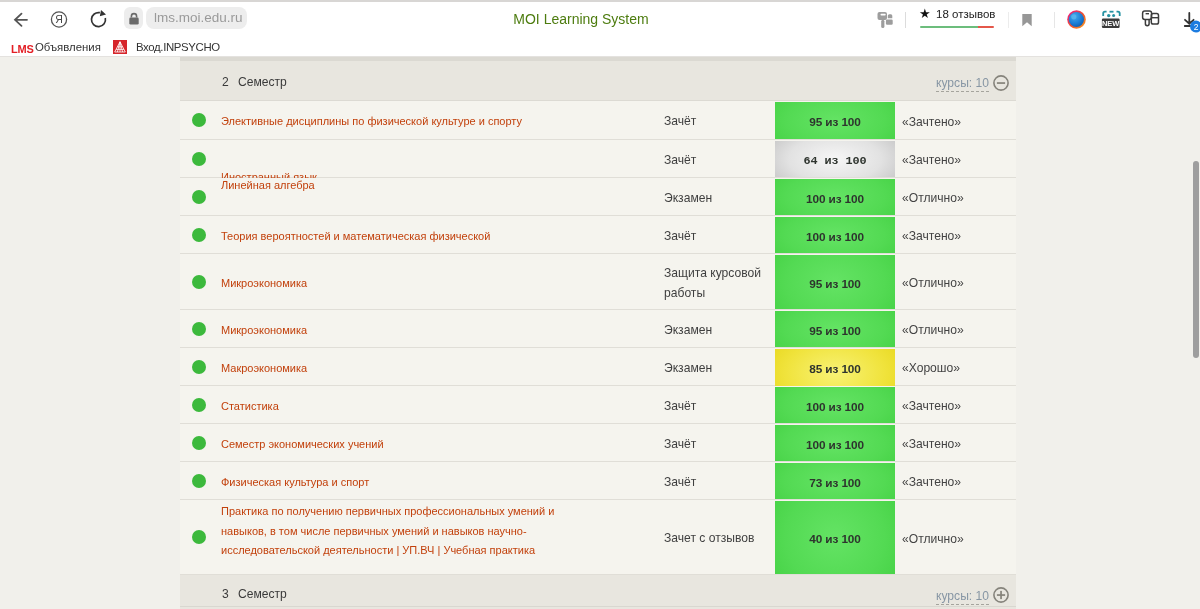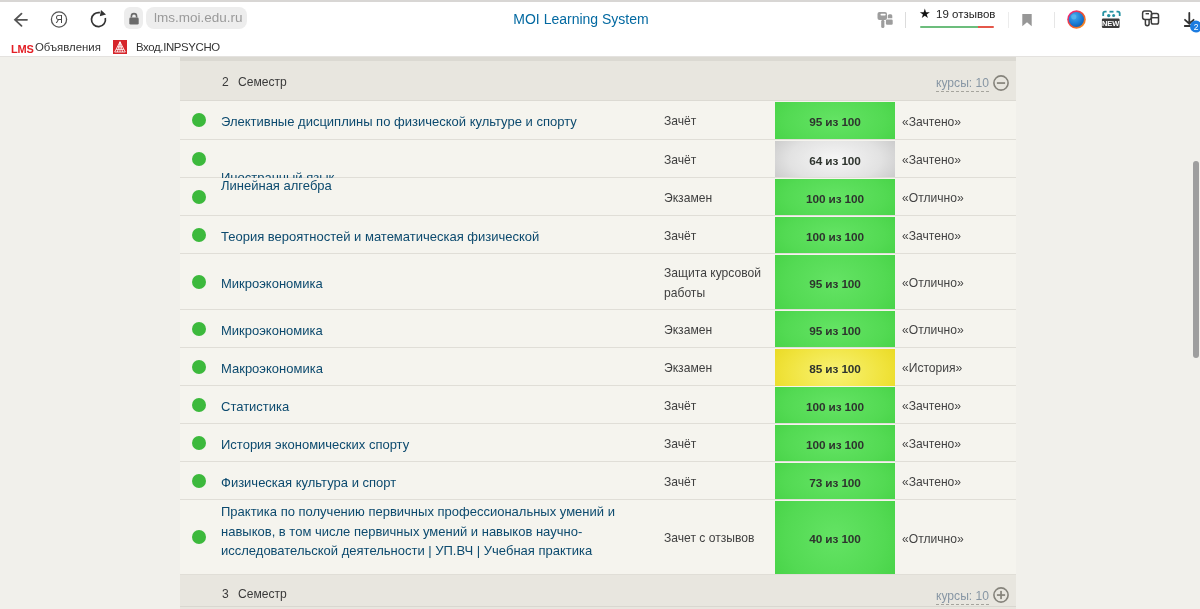--- a/index.html
+++ b/index.html
@@ -8,21 +8,21 @@
   .abs { position:absolute; }
 
   
   #chrome { position:absolute; left:0; top:0; width:1200px; height:57px; background:#fff; border-top:2px solid #d8d6d4; }
   #pagebg { position:absolute; left:0; top:57px; width:1200px; height:552px; background:#f1f0eb; }
 
   #urlchip  { position:absolute; left:124px; top:7px; width:19px; height:22px; background:#ededed; border-radius:6px; }
   #urlpill  { position:absolute; left:146px; top:7px; width:101px; height:22px; background:#ededed; border-radius:8px;
               color:#9a9a9a; font-size:13.5px; line-height:22px; padding-left:8px; }
   #title    { position:absolute; left:481px; top:0; width:200px; height:36px; line-height:39px; text-align:center;
-              color:#0369a1; font-size:14px; }
+              color:#4d7c0f; font-size:14px; }
   .vsep { position:absolute; top:12px; width:1px; height:16px; background:#dcdcdc; }
 
   #star { position:absolute; left:919px; top:6px; font-size:13px; color:#111; }
   #reviews { position:absolute; left:936px; top:8px; font-size:11.5px; color:#1d1d1d; }
   #revbar-g { position:absolute; left:920px; top:25.5px; width:58px; height:2.5px; background:#6cbd7c; border-radius:2px 0 0 2px; }
   #revbar-r { position:absolute; left:978px; top:25.5px; width:16px; height:2.5px; background:#e4574a; border-radius:0 2px 2px 0; }
 
   
   #lmslogo { position:absolute; left:11px; top:42.5px; color:#e31e24; font-weight:700; font-size:11px; letter-spacing:-0.2px; }
   .bm-text { position:absolute; top:40.5px; font-size:11.4px; color:#333; }
@@ -30,25 +30,25 @@
 
   
   #strip { position:absolute; left:180px; top:57px; width:836px; height:4px; background:#dbd9d2; }
   .sem-head { position:absolute; left:180px; width:836px; background:#e8e6df; }
   .sem-num { position:absolute; left:42px; color:#3a3a3a; font-size:12.1px; }
   .sem-name { position:absolute; left:58px; color:#3a3a3a; font-size:12.1px; }
   .kursy { position:absolute; right:27px; color:#8796a4; font-size:12.1px; border-bottom:1px dashed #a5a49d; padding-bottom:1px; }
 
   .row { position:absolute; left:180px; width:836px; background:#f5f4ee; border-bottom:1px solid #e0ded7; }
   .dot { position:absolute; left:192px; width:14px; height:14px; border-radius:50%; background:#3cb93c; }
-  .course { position:absolute; left:221px; width:425px; color:#0c4a6e; font-size:13px; line-height:19.5px; }
+  .course { position:absolute; left:221px; width:425px; color:#c2410c; font-size:11px; line-height:19.5px; }
   .etype  { position:absolute; left:664px; width:112px; color:#3f3f3f; font-size:12.1px; line-height:19.5px; }
   .badge  { position:absolute; left:775px; width:120px; text-align:center; color:#2e342e; font-size:11.8px; font-weight:700; letter-spacing:-0.1px; }
   .badge.green  { background:radial-gradient(ellipse 75% 120% at 50% 50%, #64e364 0%, #53da53 55%, #3fce3f 100%); }
-  .badge.gray   { background:radial-gradient(ellipse 70% 115% at 50% 50%, #f6f6f6 0%, #e2e2e2 55%, #bfbfbf 100%); }
+  .badge.gray   { background:radial-gradient(ellipse 70% 115% at 50% 50%, #f6f6f6 0%, #e2e2e2 55%, #bfbfbf 100%);font-family:Liberation Mono, monospace; }
   .badge.yellow { background:radial-gradient(ellipse 75% 120% at 50% 50%, #f8f275 0%, #f0e33c 55%, #e4d312 100%); }
   .grade { position:absolute; left:902px; color:#434343; font-size:12.1px; }
 
   #scrollthumb { position:absolute; left:1193px; top:161px; width:6px; height:197px; background:#9e9e9e; border-radius:3px; }
 </style>
 </head>
 <body>
 <div id="chrome"></div>
 <div id="pagebg"></div>
 
@@ -77,21 +77,21 @@
   <g fill="#9d9d9d">
     <rect x="7.5" y="10" width="9.5" height="8" rx="2"></rect>
     <rect x="11.2" y="17.8" width="3.2" height="8.2" rx="1.5"></rect>
     <rect x="10.5" y="11.7" width="5.2" height="1.7" rx="0.85" fill="#fff"></rect>
     <path d="M 17.8 16.2 v -2.4 a 1.5 1.5 0 0 1 1.5 -1.5 h 1.5 a 1.5 1.5 0 0 1 1.5 1.5 v 2.4 z"></path>
     <rect x="15.9" y="17.5" width="6.8" height="5.2" rx="1.2"></rect>
   </g>
 </svg>
 <div class="vsep" style="left:905px"></div>
 <div id="star">★</div>
-<div id="reviews">19 отзывов</div>
+<div id="reviews">18 отзывов</div>
 <div id="revbar-g"></div>
 <div id="revbar-r"></div>
 <div class="vsep" style="left:1008px;background:#ececec"></div>
 <svg class="abs" style="left:1021.5px;top:13.5px" width="10" height="13" viewBox="0 0 10 13">
   <path d="M 0.3 0 h 9.4 v 12.2 l -4.7 -4 l -4.7 4 z" fill="#979797"></path>
 </svg>
 <div class="vsep" style="left:1054px;background:#e6e6e6"></div>
 
 <svg class="abs" style="left:1067px;top:10px" width="19" height="19" viewBox="0 0 19 19">
   <defs>
@@ -227,35 +227,35 @@
 <div class="grade" style="top:310px;height:37px;line-height:41px">«Отлично»</div>
 <div class="row" style="top:348px;height:38px"></div>
 <div class="dot" style="top:359.5px"></div>
 <div class="course" style="top:350px;height:37px;display:flex;align-items:center">
     <span>Макроэкономика</span>
   </div>
 <div class="etype" style="top:350px;height:37px;display:flex;align-items:center">
     <span>Экзамен</span>
   </div>
 <div class="badge yellow" style="top:349px;height:48px;line-height:40px">85 из 100</div>
-<div class="grade" style="top:348px;height:37px;line-height:41px">«История»</div>
+<div class="grade" style="top:348px;height:37px;line-height:41px">«Хорошо»</div>
 <div class="row" style="top:386px;height:38px"></div>
 <div class="dot" style="top:397.5px"></div>
 <div class="course" style="top:388px;height:37px;display:flex;align-items:center">
     <span>Статистика</span>
   </div>
 <div class="etype" style="top:388px;height:37px;display:flex;align-items:center">
     <span>Зачёт</span>
   </div>
 <div class="badge green" style="top:387px;height:36px;line-height:40px">100 из 100</div>
 <div class="grade" style="top:386px;height:37px;line-height:41px">«Зачтено»</div>
 <div class="row" style="top:424px;height:38px"></div>
 <div class="dot" style="top:435.5px"></div>
 <div class="course" style="top:426px;height:37px;display:flex;align-items:center">
-    <span>История экономических спорту</span>
+    <span>Семестр экономических учений</span>
   </div>
 <div class="etype" style="top:426px;height:37px;display:flex;align-items:center">
     <span>Зачёт</span>
   </div>
 <div class="badge green" style="top:425px;height:36px;line-height:40px">100 из 100</div>
 <div class="grade" style="top:424px;height:37px;line-height:41px">«Зачтено»</div>
 <div class="row" style="top:462px;height:38px"></div>
 <div class="dot" style="top:473.5px"></div>
 <div class="course" style="top:464px;height:37px;display:flex;align-items:center">
     <span>Физическая культура и спорт</span>

